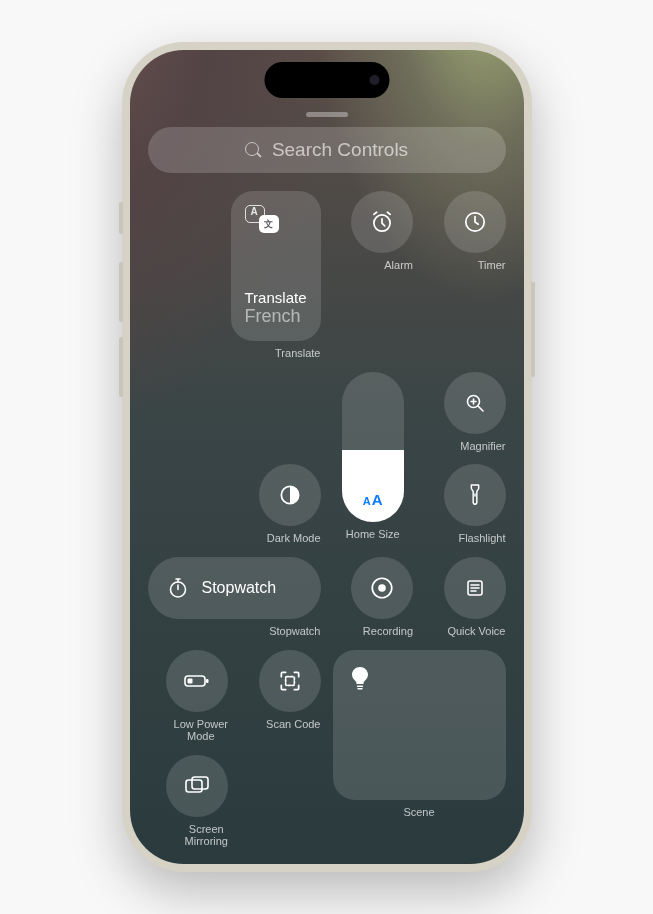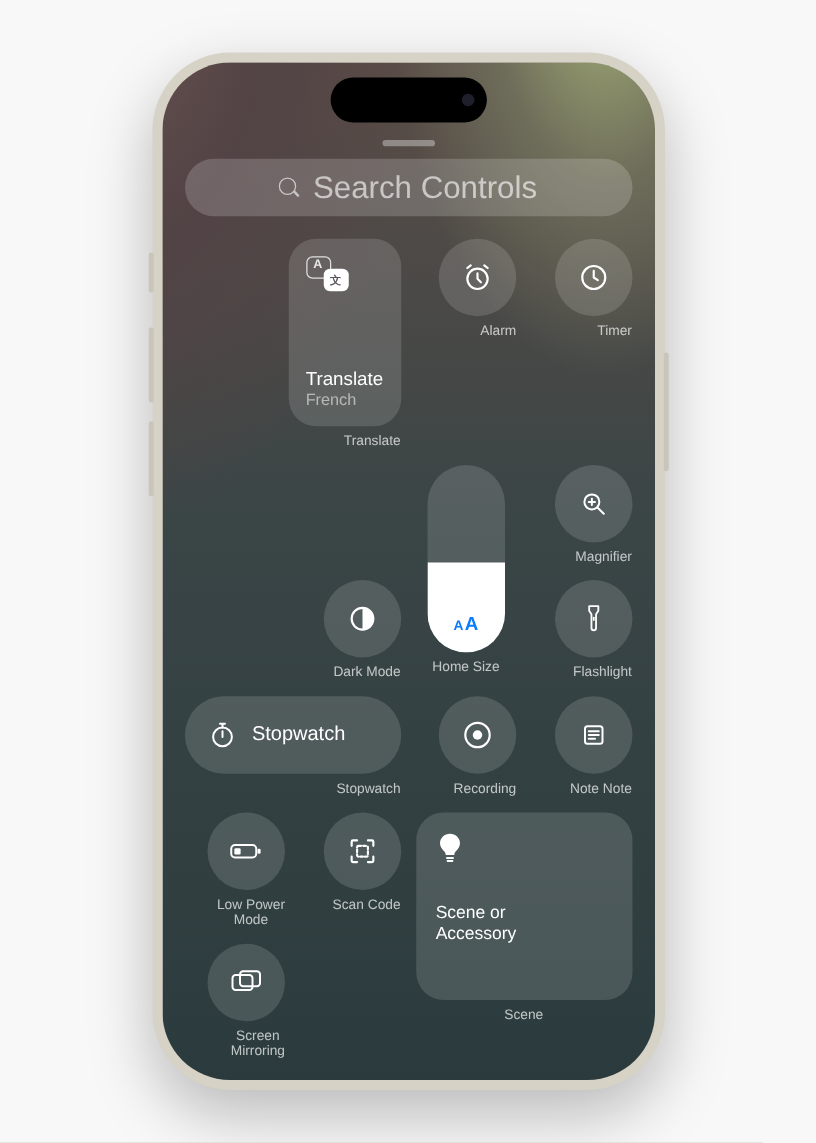--- a/index.html
+++ b/index.html
@@ -53,21 +53,21 @@
   .cam-dot{ width:10px; height:10px; border-radius:50%; background:#1f1f2b; }
   .content { padding: 62px 18px 0 18px; }
   .grabber { width: 42px; height: 5px; background: rgba(255,255,255,0.35); border-radius: 3px; margin: 0 auto 10px auto; }
   .searchbar {
     height: 46px; width: 100%;
     background: rgba(255,255,255,0.18);
     border-radius: 23px;
     display: flex; align-items: center; justify-content:center;
     gap: 10px;
   }
-  .searchbar span.placeholder { color: rgba(255,255,255,0.62); font-size: 25px; }
+  .searchbar span.placeholder { color: rgba(255,255,255,0.62); font-size: 19px; }
   .mag-icon { width: 17px; height: 17px; position: relative; opacity:0.62; }
   .mag-icon::before { content:""; position:absolute; width:12px; height:12px; border:1.8px solid #fff; border-radius:50%; }
   .mag-icon::after { content:""; position:absolute; width:6px; height:2px; background:#fff; transform:rotate(45deg); top:12px; left:11px; border-radius:1px;}
   
   .section { margin-top: 18px; }
   .tile-wrap { display:flex; flex-direction:column; align-items:flex-end; gap:6px; }
   .tile-label { font-size: 11px; color: rgba(255,255,255,0.7); text-align:center; line-height:1.15; }
   
   .circle {
     width: 62px; height: 62px;
@@ -78,21 +78,21 @@
   }
   .big-tile {
     background: rgba(255,255,255,0.14);
     border-radius: 22px;
     height: 150px;
     padding: 14px;
     display:flex; flex-direction:column; justify-content:flex-start;
     color:#fff;
   }
   .big-tile .title { font-size: 15px; font-weight:500; margin-top:8px; }
-  .big-tile .subtitle { font-size: 13px; color: rgba(255,255,255,0.55); }
+  .big-tile .subtitle { font-size: 18px; color: rgba(255,255,255,0.55); }
   .span-2 { grid-column: span 2; }
   
   .pill {
     background: rgba(255,255,255,0.14);
     border-radius: 32px;
     height: 62px;
     width:100%;
     display:flex; align-items:center; gap:12px;
     padding: 0 18px;
   }
@@ -280,21 +280,21 @@
           <div class="tile-label">Recording</div>
         </div>
 
         <div class="tile-wrap" style="grid-column:4;grid-row:4;">
           <div class="circle">
             <svg width="24" height="24" viewBox="0 0 24 24">
                 <rect x="5" y="5" width="14" height="14" rx="2"></rect>
                 <path d="M8 9h8M8 12h8M8 15h5"></path>
               </svg>
           </div>
-          <div class="tile-label">Note Note</div>
+          <div class="tile-label">Quick Voice</div>
         </div>
 
         <div class="tile-wrap" style="grid-column:1;grid-row:5;">
           <div class="circle">
             <svg width="28" height="18" viewBox="0 0 28 18">
                 <rect x="2" y="4" width="20" height="10" rx="3"></rect>
                 <rect x="23" y="7" width="2.5" height="4" rx="1" fill="#fff" stroke="none"></rect>
                 <rect x="4.5" y="6.5" width="5" height="5" rx="1" fill="#fff" stroke="none"></rect>
               </svg>
           </div>
@@ -312,22 +312,20 @@
           <div class="tile-label">Scan Code</div>
         </div>
 
         <div class="home-tile-wrap" style="grid-column:3 / span 2; grid-row:5 / span 2;">
           <div class="home-tile">
             <svg width="22" height="26" viewBox="0 0 22 26" style="stroke:none;fill:#fff;">
                 <path d="M11 1C6.6 1 3 4.4 3 8.6c0 2.7 1.5 4.6 2.9 6 0.9 0.9 1.6 1.7 1.6 2.9v0.5h7v-0.5c0-1.2 0.7-2 1.6-2.9 1.4-1.4 2.9-3.3 2.9-6C19 4.4 15.4 1 11 1z"></path>
                 <rect x="7.8" y="19.5" width="6.4" height="1.6" rx="0.8"></rect>
                 <rect x="8.3" y="22" width="5.4" height="1.6" rx="0.8"></rect>
               </svg>
-            <div class="htitle" style="white-space:pre-line">Scene or
-Accessory</div>
           </div>
           <div class="tile-label">Scene</div>
         </div>
 
         <div class="tile-wrap" style="grid-column:1;grid-row:6;">
           <div class="circle">
             <svg width="28" height="24" viewBox="0 0 28 24">
                 <rect x="3" y="6" width="16" height="12" rx="2.5"></rect>
                 <rect x="9" y="3" width="16" height="12" rx="2.5"></rect>
               </svg>

